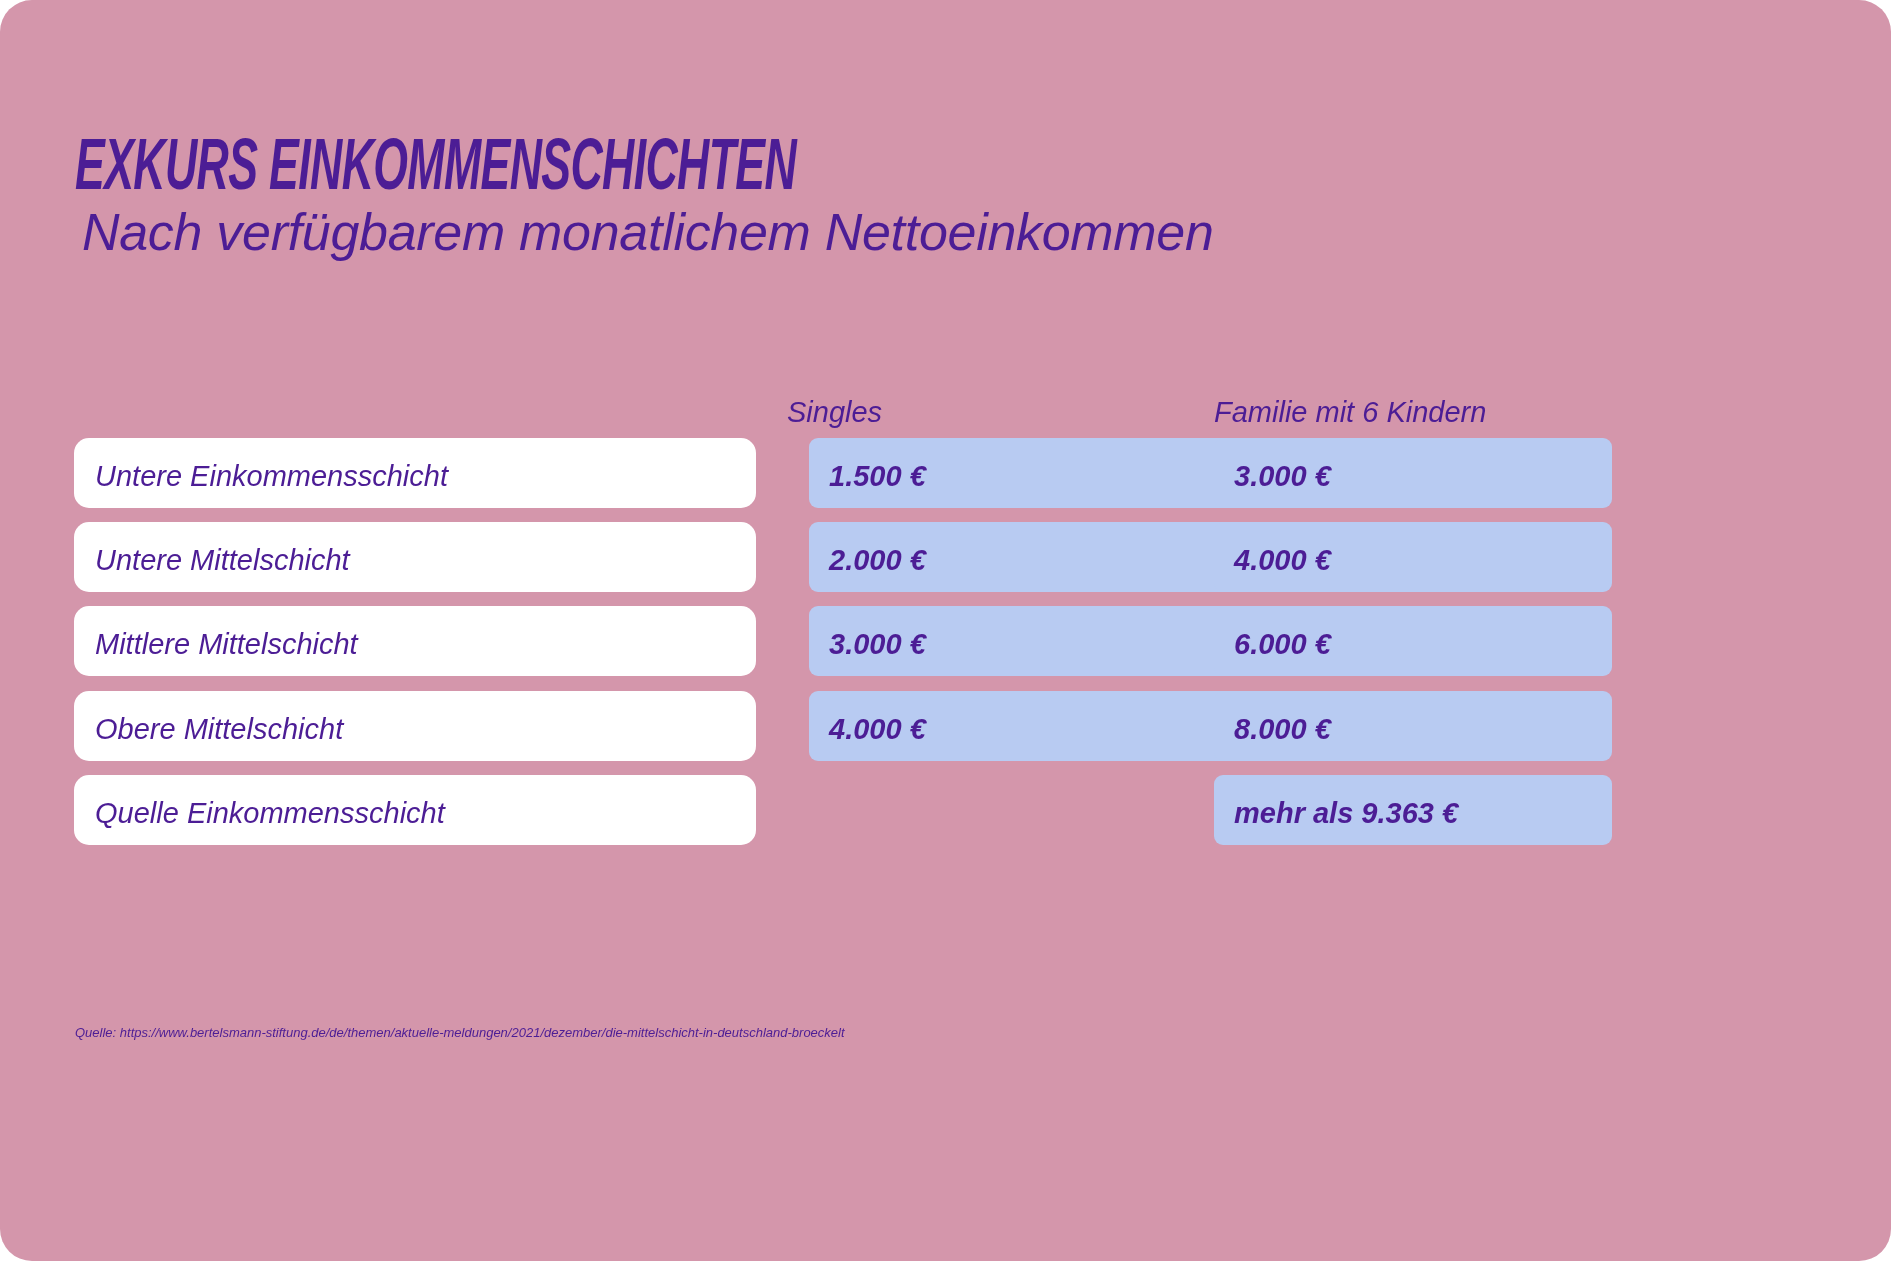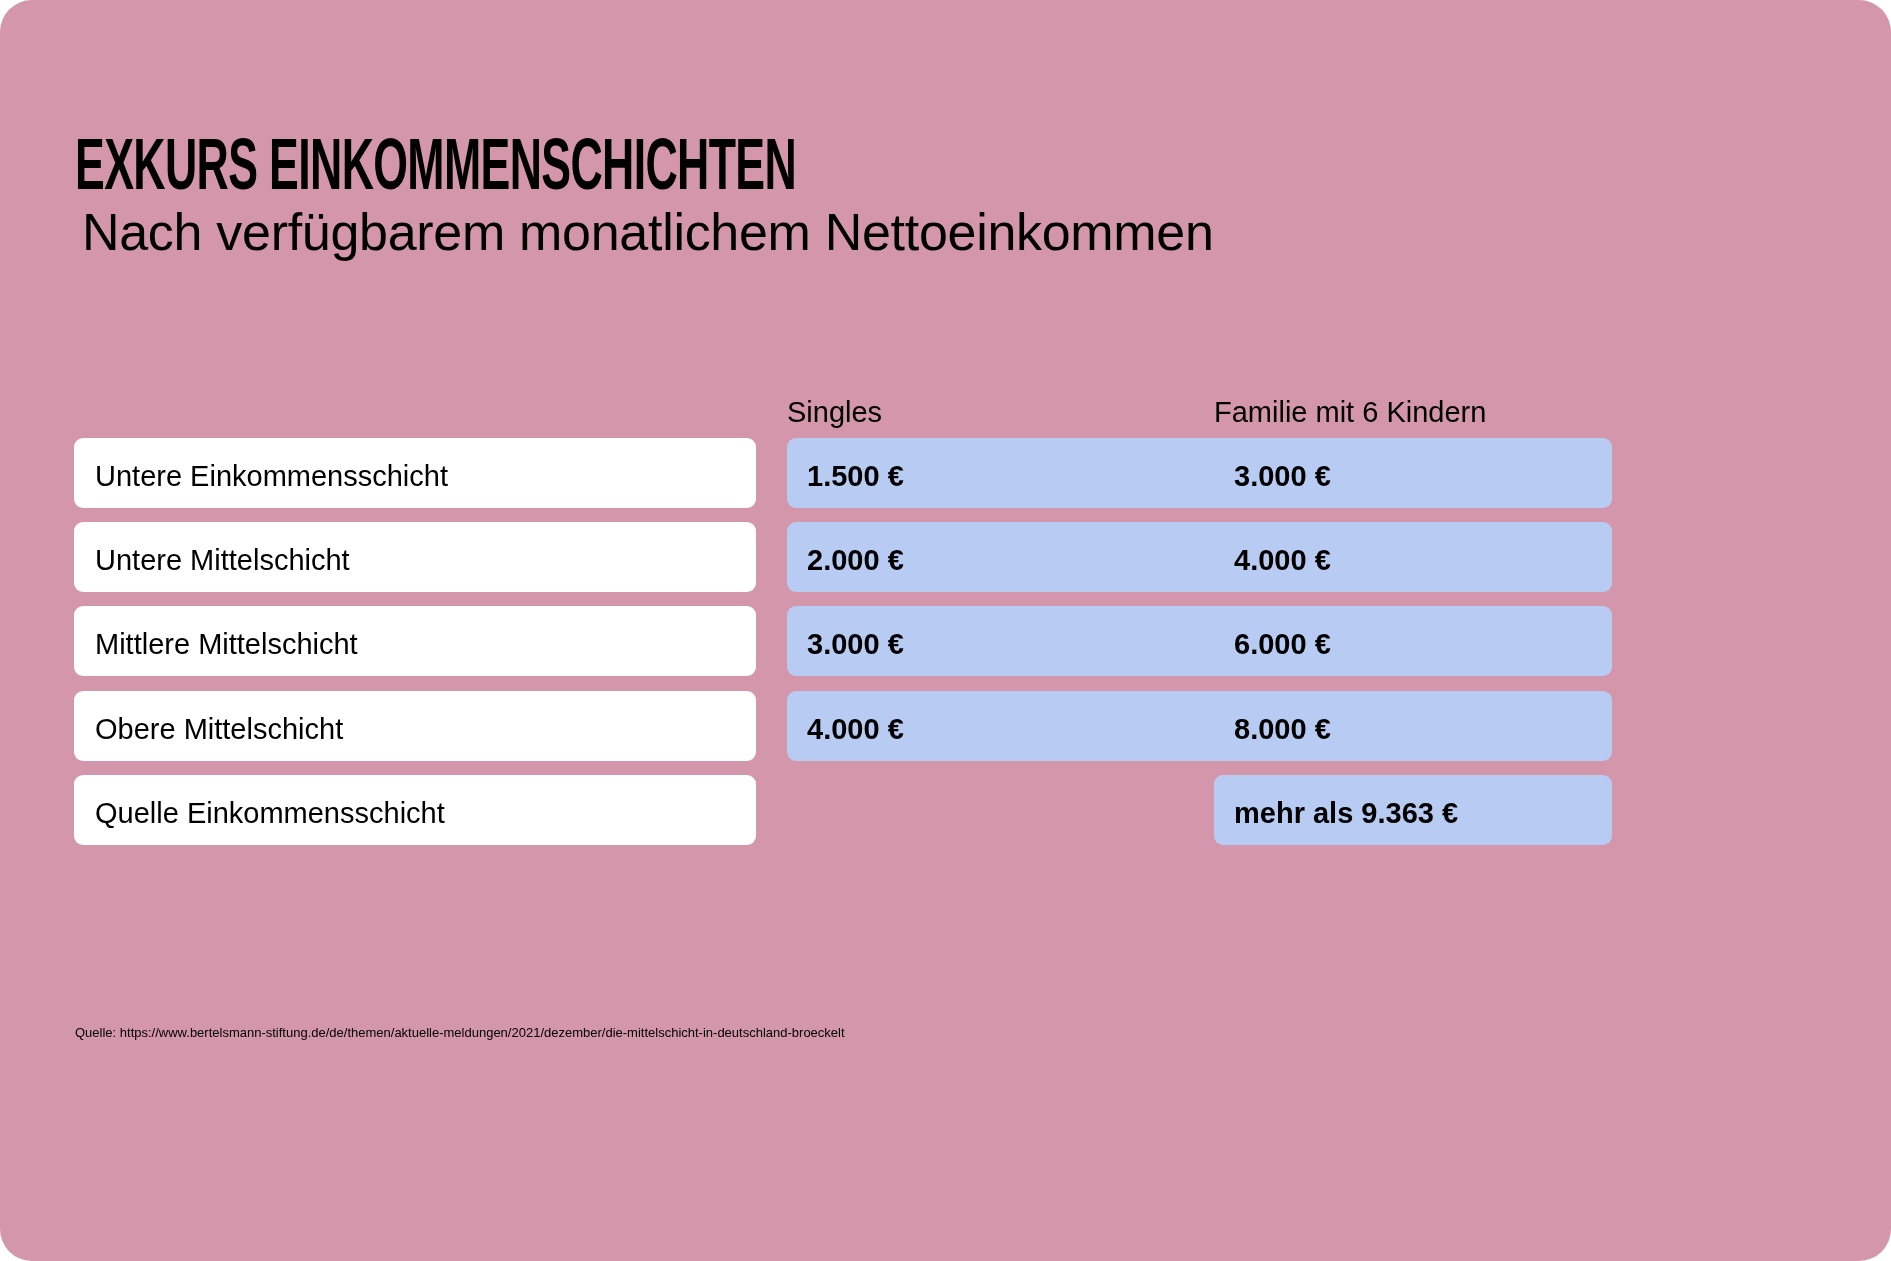--- a/index.html
+++ b/index.html
@@ -1,41 +1,41 @@
 <!DOCTYPE html>
 <html><head>
 <meta charset="utf-8">
 <style>
   html, body { margin: 0; padding: 0; background: #ffffff; }
   body { width: 1891px; height: 1261px; position: relative; overflow: hidden; }
   .card {
     position: absolute; left: 0; top: 0; width: 1891px; height: 1261px;
     background: #D496AB; border-radius: 32px;
-    font-family: "Liberation Sans", sans-serif; color: #000000;
+    font-family: "Liberation Sans", sans-serif; color: #4c1d95; font-style: italic;
   }
   .title {
     position: absolute; left: 75px; top: 128px;
     font-family: "Liberation Sans", sans-serif; font-weight: 700;
     font-size: 72px; line-height: 1; letter-spacing: -1px;
     transform: scaleX(0.62); transform-origin: left top; white-space: nowrap;
   }
   .subtitle {
     position: absolute; left: 82px; top: 206px;
     font-size: 52px; line-height: 1; white-space: nowrap; letter-spacing: -0.3px;
   }
   .colhead {
     position: absolute; top: 398px; font-size: 29px; line-height: 1; white-space: nowrap;
   }
   .row {
     position: absolute; height: 70px; border-radius: 9px;
     display: flex; align-items: center; box-sizing: border-box; padding-top: 6px;
   }
-  .row.label { left: 74px; width: 682px; background: #ffffff; padding-left: 21px; font-size: 29px; }
+  .row.label { left: 74px; width: 682px; background: #ffffff; padding-left: 21px; font-size: 29px; border-radius: 15px; }
   .row.val { background: #B8CBF2; padding-left: 20px; font-size: 29px; font-weight: 700; }
-  .row.single { left: 787px; width: 452px; }
+  .row.single { left: 809px; width: 452px; }
   .row.family { left: 1214px; width: 398px; }
   .source {
     position: absolute; left: 75px; top: 1025px; font-size: 13px; white-space: nowrap;
   }
 </style>
 </head>
 <body>
 
 <div class="card">
   <div class="title">EXKURS EINKOMMENSCHICHTEN</div>

